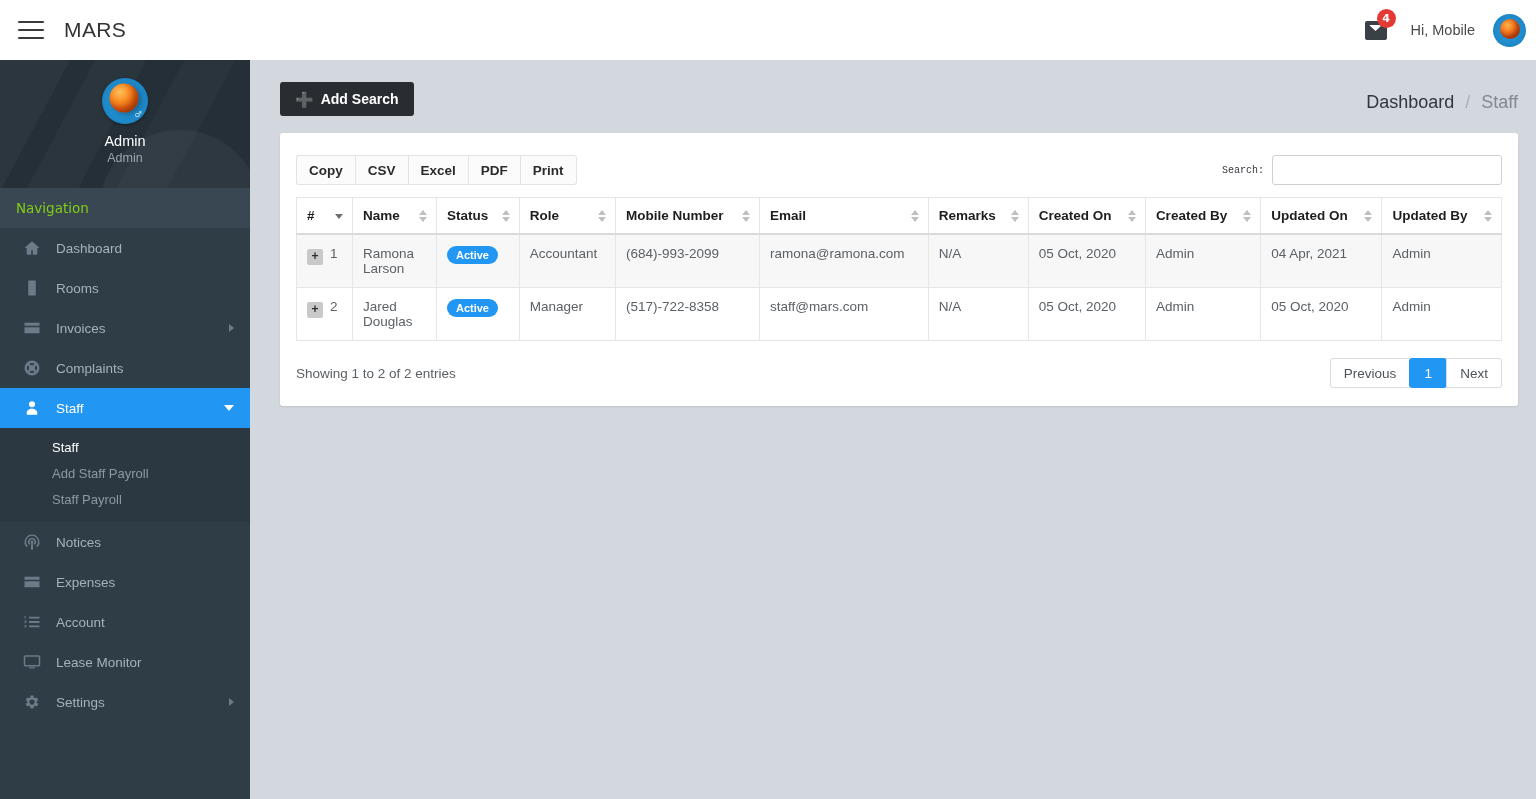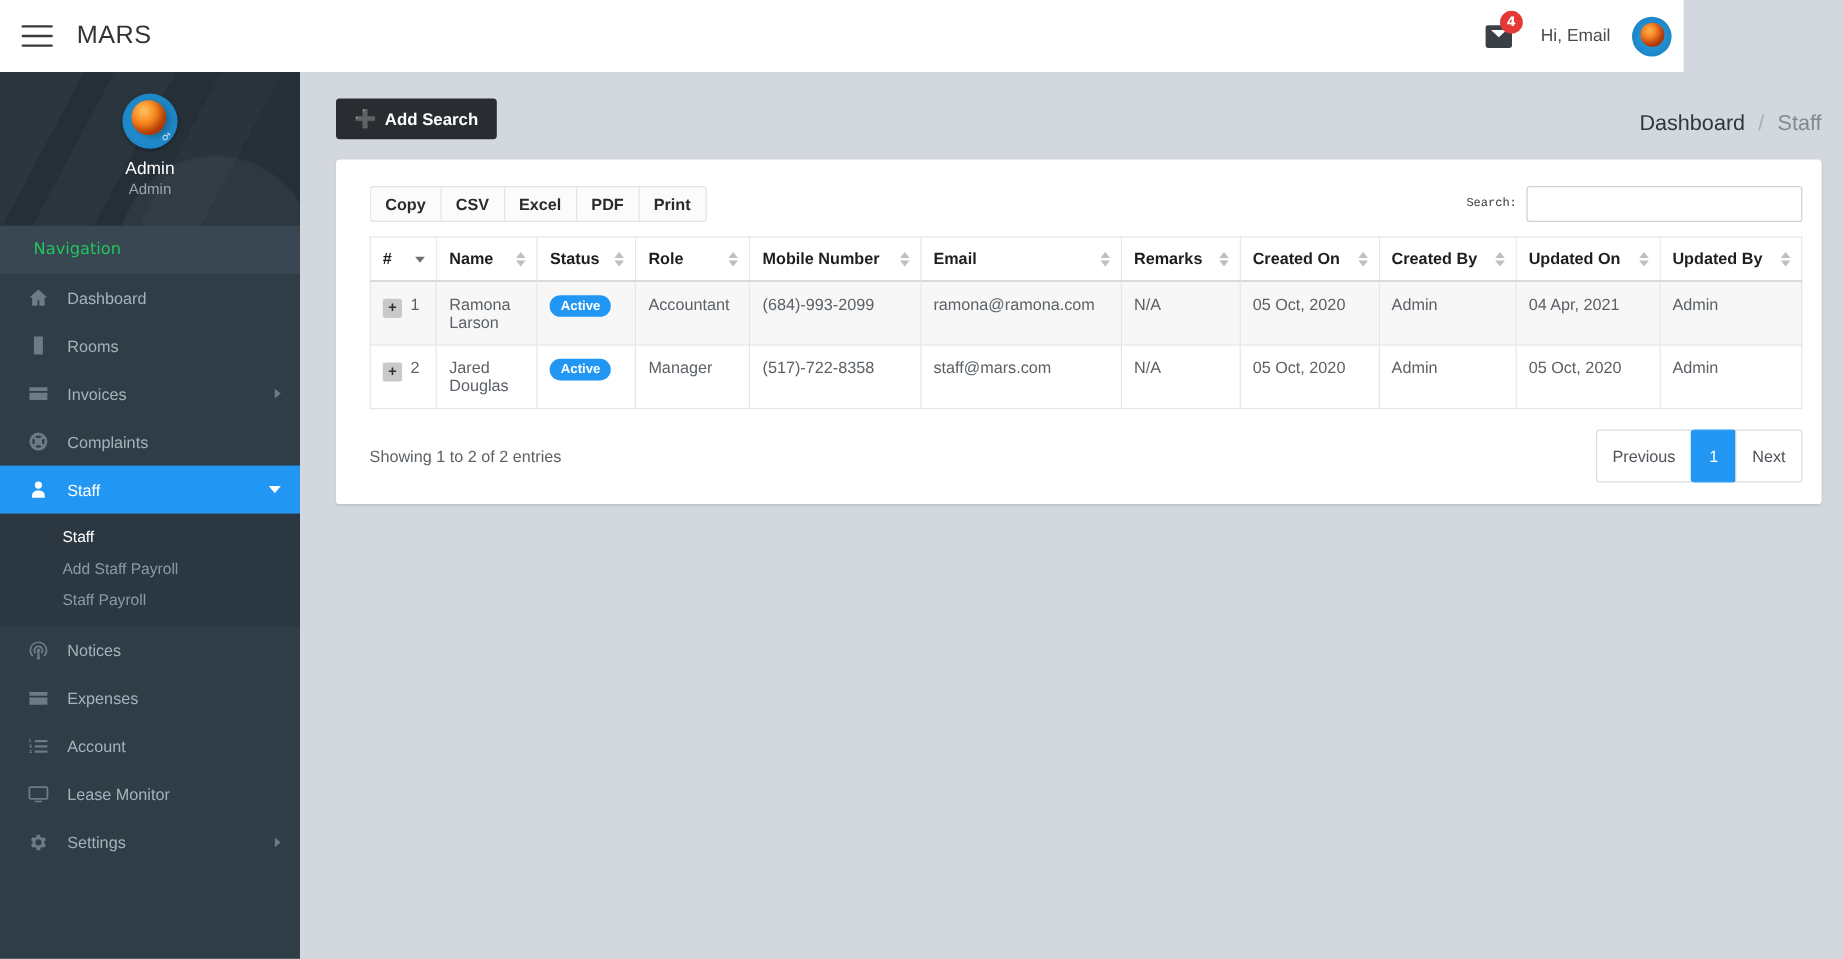--- a/index.html
+++ b/index.html
@@ -6,21 +6,21 @@
   html, body {
     width: 1536px; height: 799px;
     font-family: "DejaVu Sans", "Liberation Sans", sans-serif;
     background: #d2d8dd;
     overflow: hidden;
   }
 
   
   .topbar {
     position: absolute; top: 0; left: 0;
-    width: 1403px; height: 60px;
+    width: 1536px; height: 60px;
     background: #ffffff;
     display: flex; align-items: center;
     z-index: 20;
   }
   .hamburger {
     width: 26px; height: 18px;
     margin-left: 18px; margin-right: 20px;
     display: flex; flex-direction: column; justify-content: space-between;
     cursor: pointer;
   }
@@ -99,22 +99,22 @@
   }
   .avatar-lg .mars-glyph {
     position:absolute; right: 6px; bottom: 5px;
     color: #bfe3f7; font-size: 8px; line-height: 1;
   }
   .profile-name { margin-top: 9px; color: #ffffff; font-size: 14.5px; font-family:"Liberation Sans",sans-serif;}
   .profile-role { margin-top: 2px; color: #9aa5ad; font-size: 12.5px; font-family:"Liberation Sans",sans-serif;}
 
   .nav-title {
     height: 40px; line-height: 40px;
-    padding-left: 28px;
-    color: #22c55e; font-size: 13.5px;
+    padding-left: 16px;
+    color: #84cc16; font-size: 13.5px;
     background: #384752;
   }
   .nav-list { list-style: none; }
   .nav-item {
     height: 40px; display: flex; align-items: center;
     padding-left: 22px; padding-right: 16px;
     color: #a6b2bb; font-size: 13.5px; cursor: pointer;
     position: relative;
     font-family: "Liberation Sans", sans-serif;
   }
@@ -172,21 +172,21 @@
   }
   .breadcrumb .bc-link { color: #31373d; cursor: pointer; }
   .breadcrumb .bc-sep { color: #a8b0b7; margin: 0 6px; }
   .breadcrumb .bc-cur { color: #828a91; }
 
   .panel {
     margin-top: 17px;
     background: #ffffff;
     border-radius: 3px;
     box-shadow: 0 1px 2px rgba(0,0,0,.09);
-    padding: 16px 16px 18px 28px;
+    padding: 16px 16px 18px 16px;
     width: 1238px;
   }
   .panel-top { display: flex; align-items: center; height: 42px; }
   .export-group { display: flex; }
   .export-btn {
     height: 30px; padding: 0 12px;
     background: #fbfbfb; border: 1px solid #e3e3e3;
     border-right: none;
     font-size: 13.5px; font-weight: 700; color: #2b2b2b;
     cursor: pointer;
@@ -255,21 +255,21 @@
     font-size: 11px; font-weight: 700;
     padding: 3px 9px; border-radius: 10px;
     font-family: "Liberation Sans", sans-serif;
   }
   .col-name { width: 84px; }
 
   .panel-bottom { display: flex; align-items: center; margin-top: 17px; }
   .entries-info { font-size: 13.5px; color: #5c6166; font-family:"Liberation Sans",sans-serif;}
   .pager { margin-left: auto; display: flex; }
   .pg {
-    height: 44px; min-width: 38px; padding: 0 13px;
+    height: 30px; min-width: 38px; padding: 0 13px;
     display: flex; align-items: center; justify-content: center;
     border: 1px solid #dcdcdc; background: #ffffff;
     font-size: 13.5px; color: #4e545a; cursor: pointer;
     margin-left: -1px;
     font-family: "Liberation Sans", sans-serif;
   }
   .pg:first-child { border-radius: 3px 0 0 3px; margin-left: 0;}
   .pg:last-child { border-radius: 0 3px 3px 0; }
   .pg.current { background: #2196f3; border-color: #2196f3; color: #ffffff; border-radius: 3px; }
 </style>
@@ -282,21 +282,21 @@
     <span></span>
     <span></span>
   </div>
   <div class="brand">MARS</div>
 
   <div class="topbar-right">
     <div class="notif-wrap">
       <div class="notif-icon"></div>
       <div class="notif-badge">4</div>
     </div>
-    <div class="hi-admin">Hi, Email</div>
+    <div class="hi-admin">Hi, Mobile</div>
     <div class="avatar-sm">
       <div class="planet"></div>
     </div>
   </div>
 </div>
 
 <div class="sidebar">
   <div class="profile-block">
     <div class="avatar-lg">
       <div class="planet"></div>

